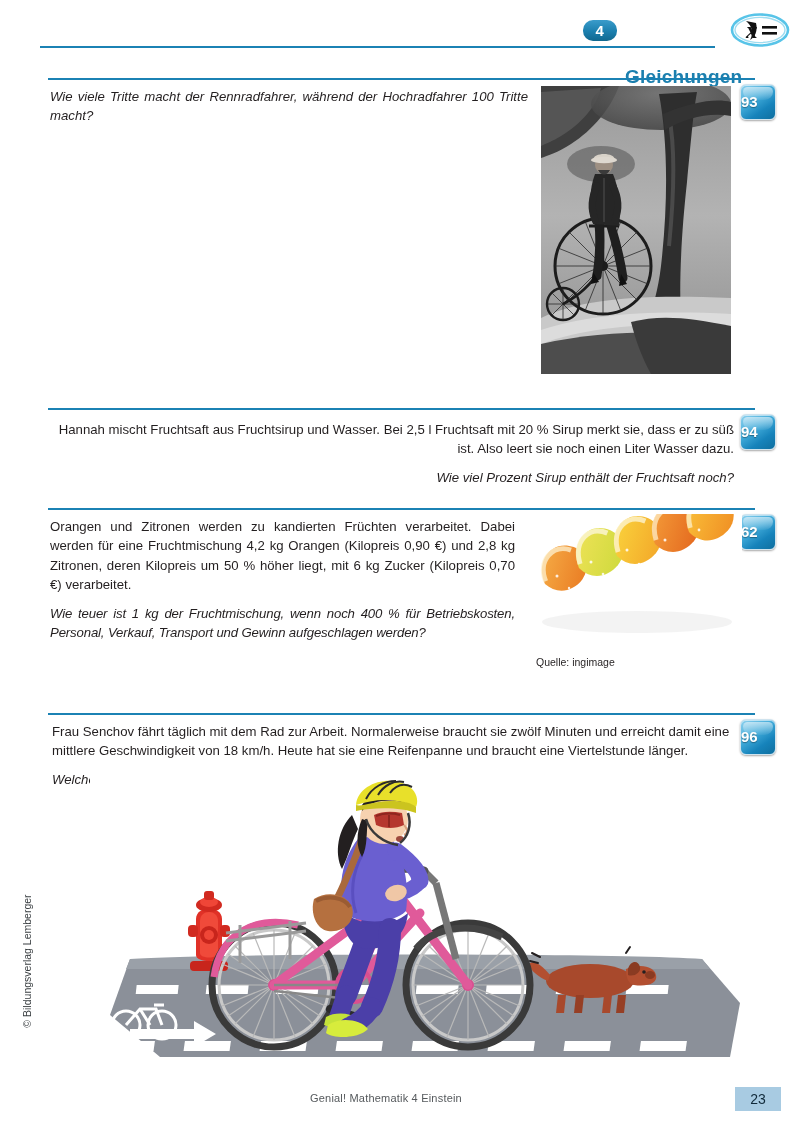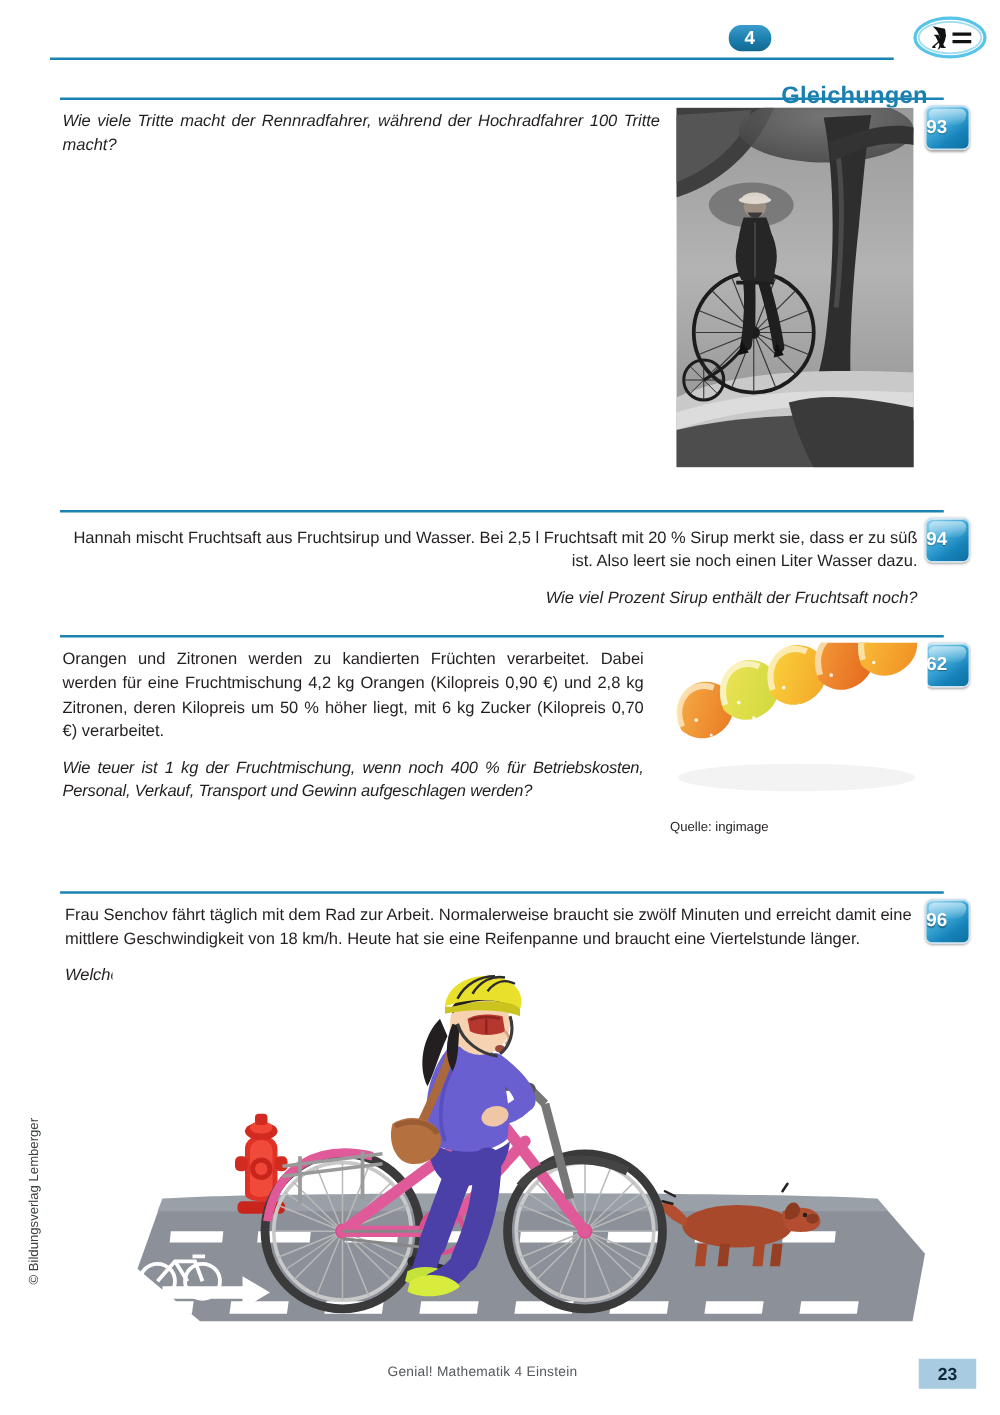--- a/index.html
+++ b/index.html
@@ -136,21 +136,21 @@
   }
   .page-number {
     position: absolute;
     left: 735px;
     top: 1087px;
     width: 46px;
     height: 24px;
     background: #a8cbe2;
     color: #102a3a;
     font-size: 14px;
-    font-weight: bold;
+    font-weight: normal;
     text-align: center;
     line-height: 24px;
   }
   .copyright {
     position: absolute;
     left: -58px;
     top: 955px;
     width: 170px;
     transform: rotate(-90deg);
     transform-origin: center center;

